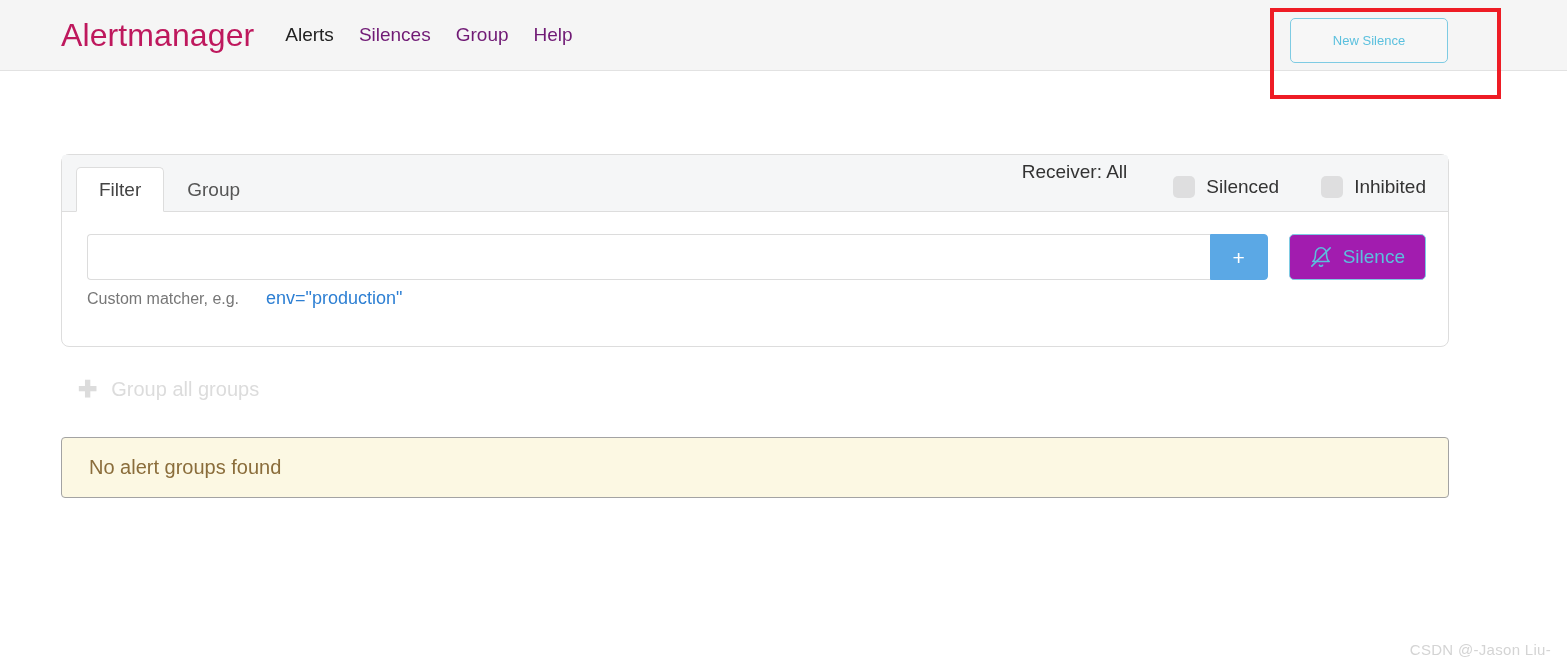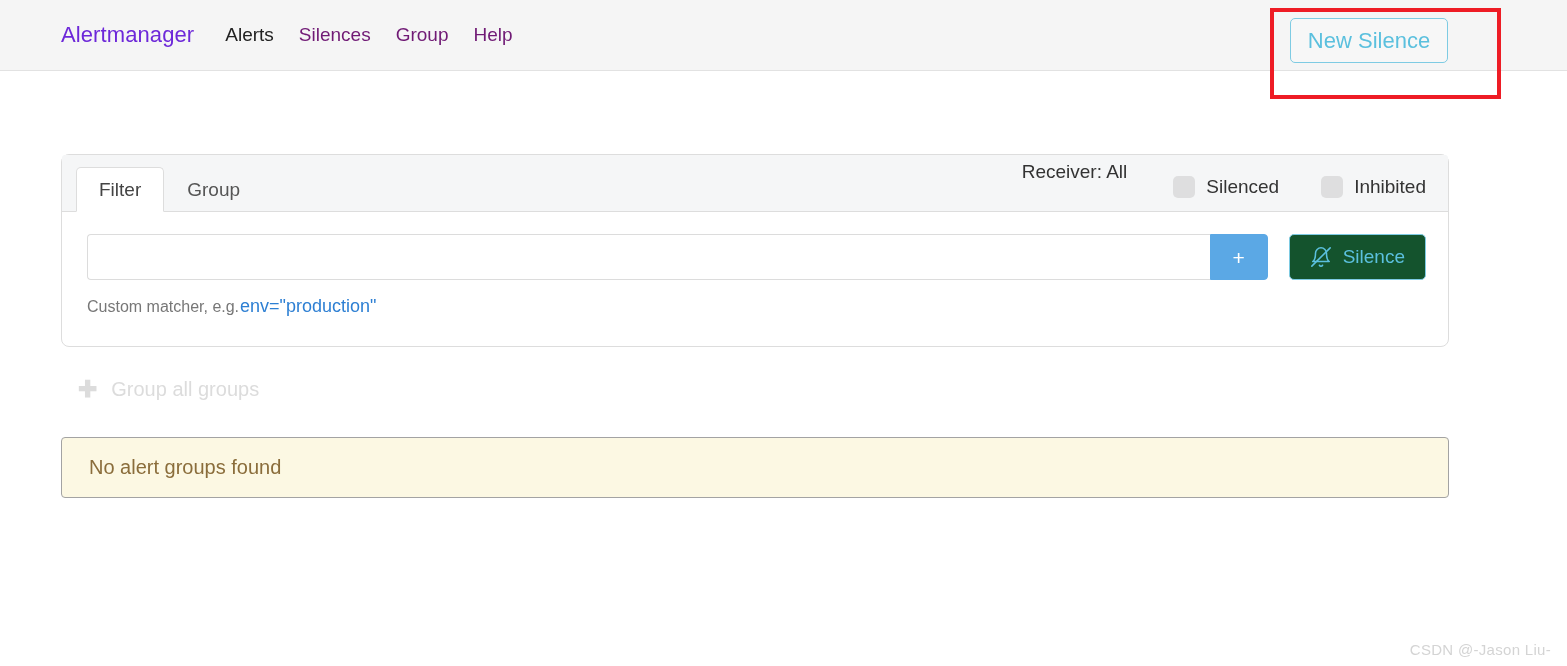--- a/index.html
+++ b/index.html
@@ -30,22 +30,22 @@
     position: absolute;
     left: 0;
     top: 0;
     right: 0;
     height: 70px;
     display: flex;
     align-items: center;
   }
   .brand {
     margin-left: 61px;
-    font-size: 22px;
-    color: #6d28d9;
+    font-size: 32px;
+    color: #be185d;
     letter-spacing: 0.1px;
     white-space: nowrap;
   }
   .nav-links {
     display: flex;
     align-items: center;
     margin-left: 31px;
     gap: 25px;
   }
   .nav-link {
@@ -62,21 +62,21 @@
   .new-silence-btn {
     position: absolute;
     left: 1290px;
     top: 18px;
     width: 158px;
     height: 45px;
     border: 1px solid #7ecbe3;
     border-radius: 5px;
     background: #f7f7f7;
     color: #5bc0de;
-    font-size: 22px;
+    font-size: 13px;
     font-family: "Liberation Sans", sans-serif;
     cursor: pointer;
     display: flex;
     align-items: center;
     justify-content: center;
     box-sizing: border-box;
     padding: 1px;
   }
 
   
@@ -214,39 +214,39 @@
     display: flex;
     align-items: center;
     justify-content: center;
   }
   .silence-btn {
     margin-left: 21px;
     height: 46px;
     padding: 0 20px;
     border: 1px solid #7ecbe3;
     border-radius: 5px;
-    background: #14532d;
+    background: #a21caf;
     color: #5bc0de;
     font-size: 19px;
     cursor: pointer;
     display: flex;
     align-items: center;
     gap: 11px;
     font-family: "Liberation Sans", sans-serif;
   }
   .bell-slash-icon {
     display: inline-flex;
     width: 22px;
     height: 22px;
   }
   .hint-row {
-    margin-top: 16px;
+    margin-top: 8px;
     display: flex;
     align-items: baseline;
-    gap: 1px;
+    gap: 27px;
   }
   .hint-label {
     font-size: 16px;
     color: #777777;
     white-space: nowrap;
   }
   .hint-code {
     font-size: 18px;
     color: #2d7fd3;
     font-family: "Liberation Sans", sans-serif;

